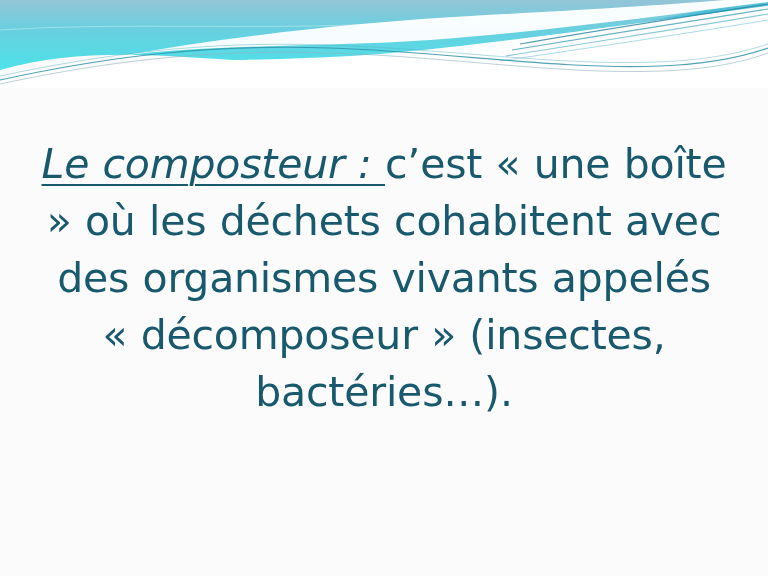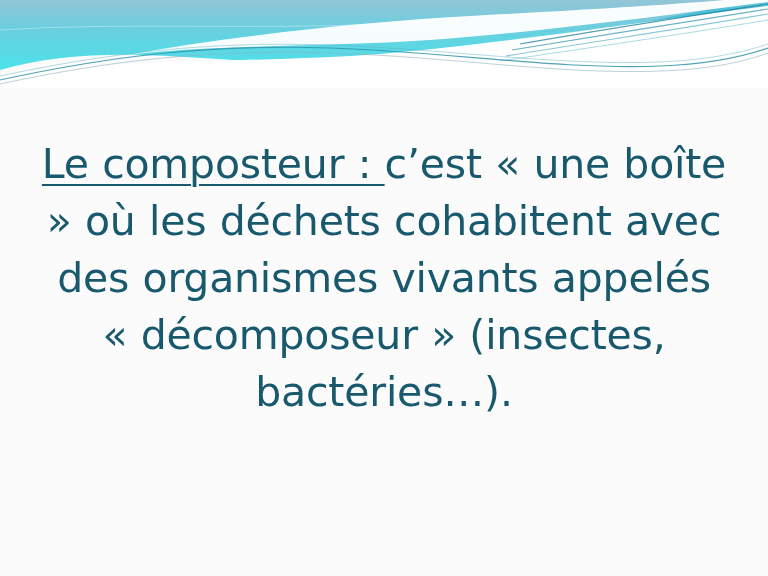--- a/index.html
+++ b/index.html
@@ -56,20 +56,21 @@
     font-size: 41px;
     line-height: 57px;
     font-weight: 400;
     letter-spacing: -0.2px;
     word-spacing: 0.5px;
   }
   .lead {
     text-decoration: underline;
     text-underline-offset: 6px;
     text-decoration-thickness: 2px;
+    font-style: italic;
   }
 </style>
 </head>
 <body>
 
 <div class="slide">
 
   <div class="banner">
     <svg viewBox="0 0 768 92" preserveAspectRatio="none">
       <defs>

